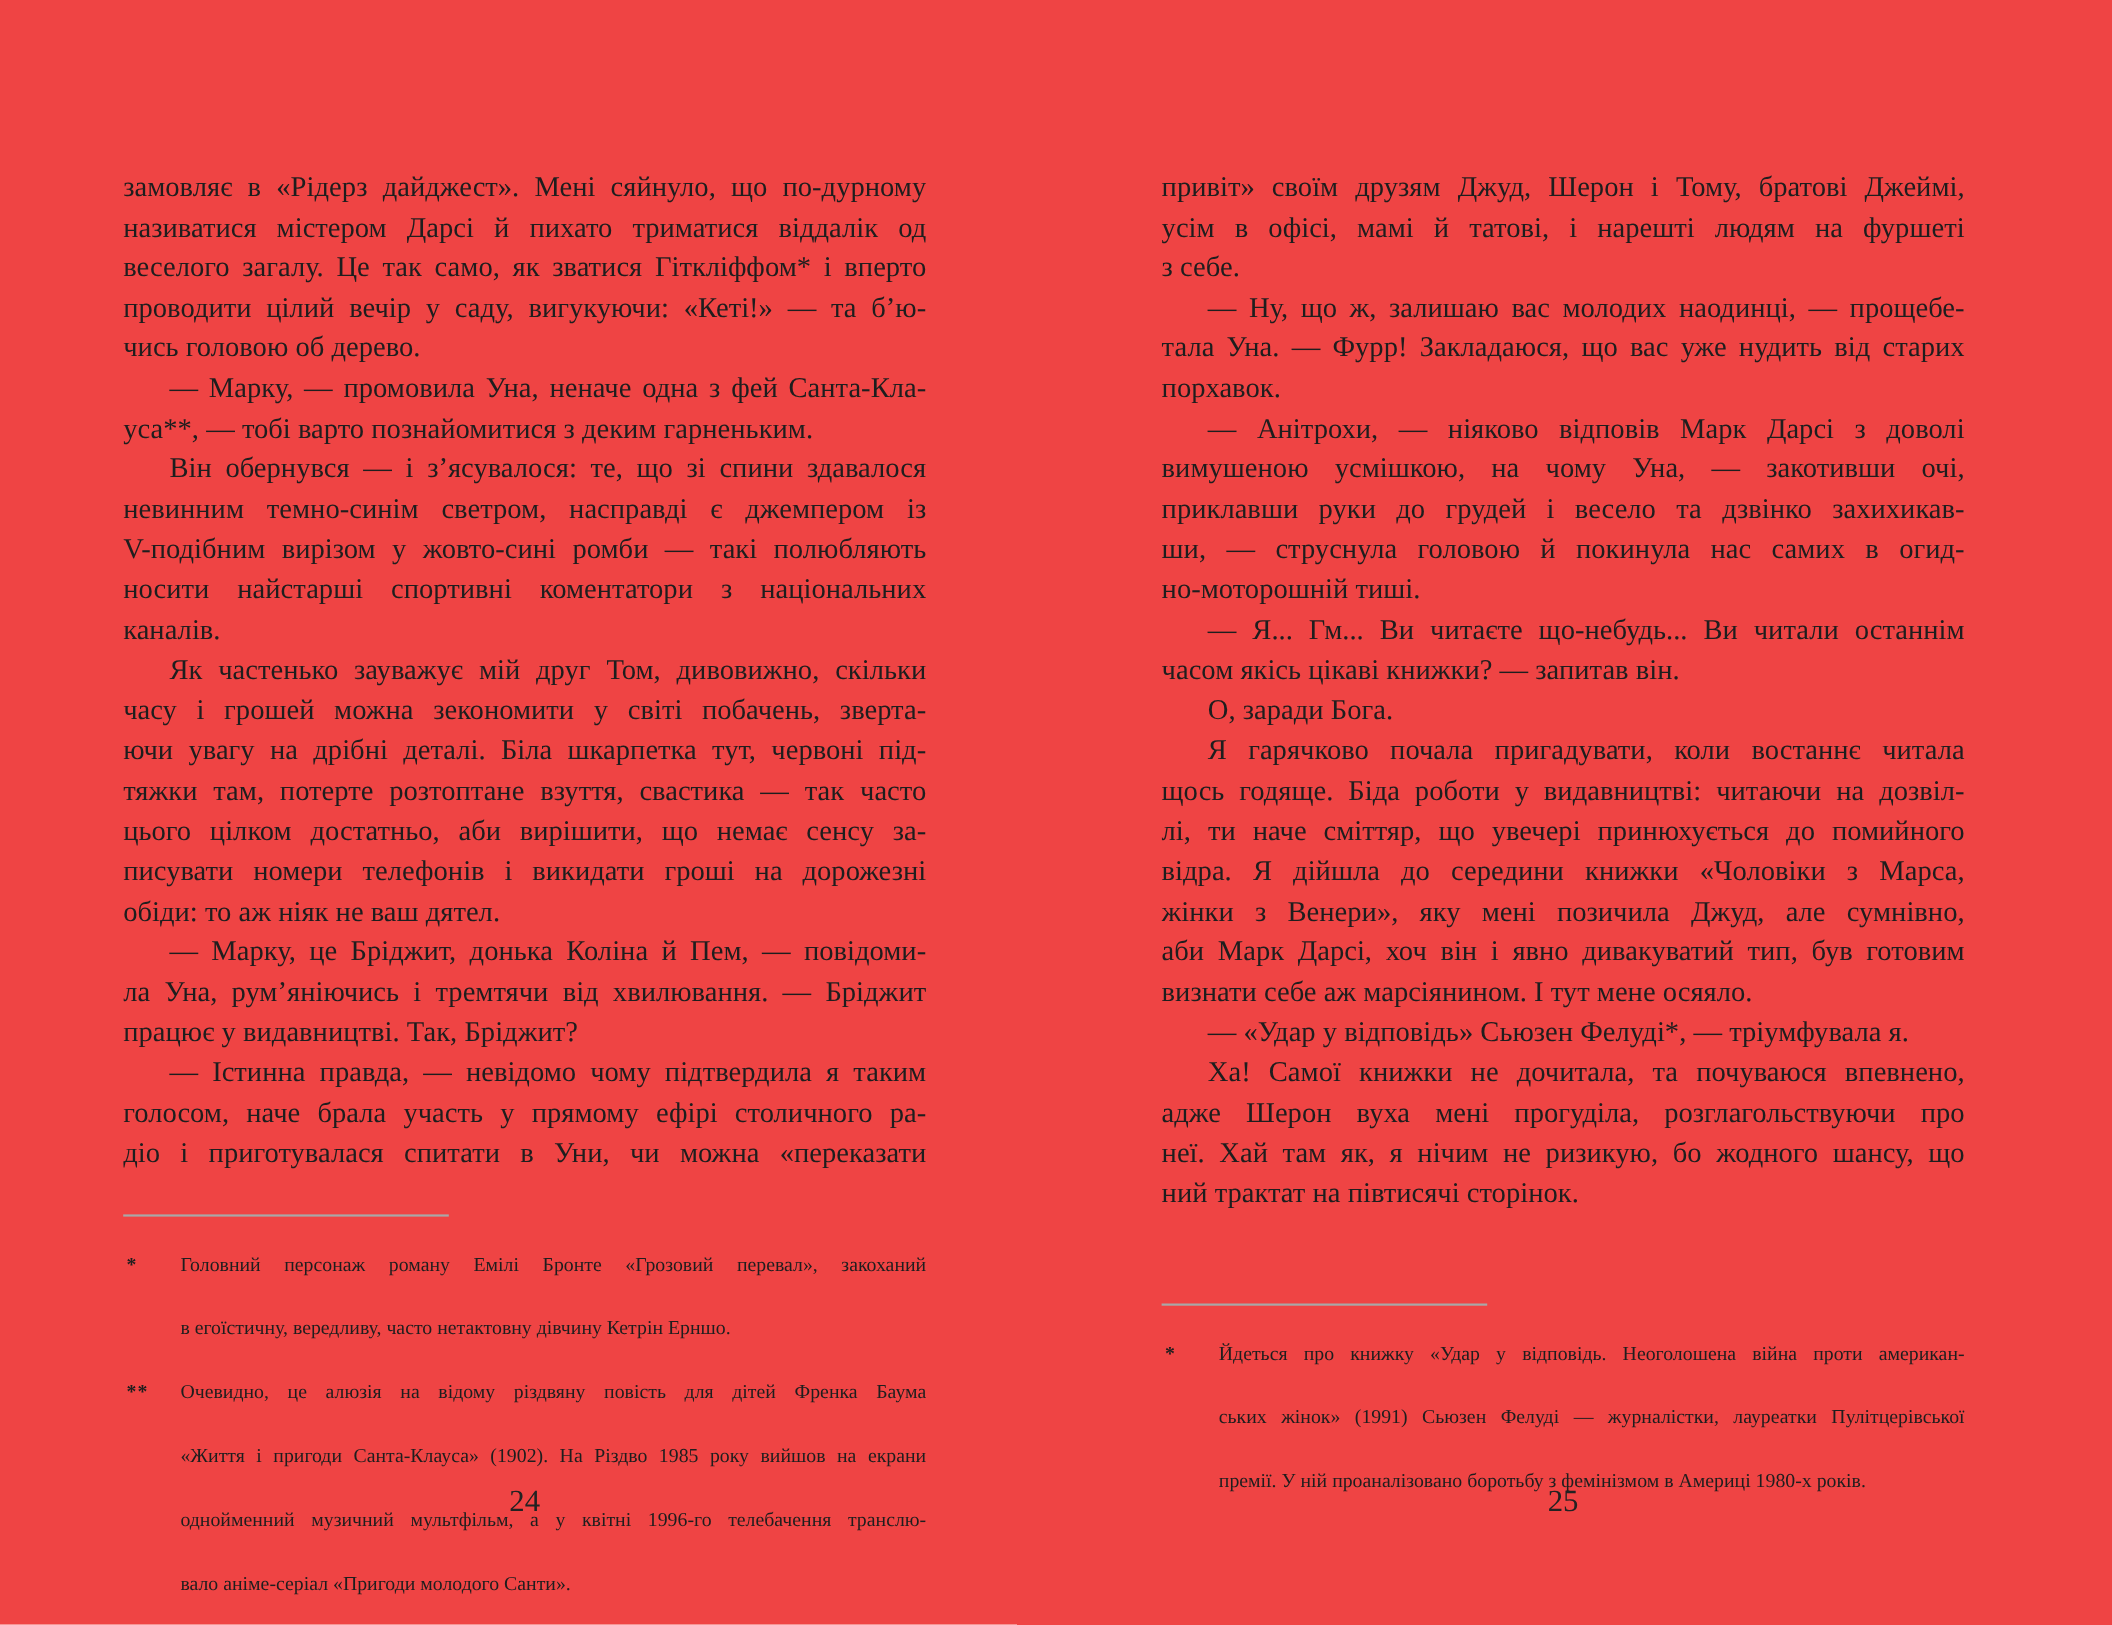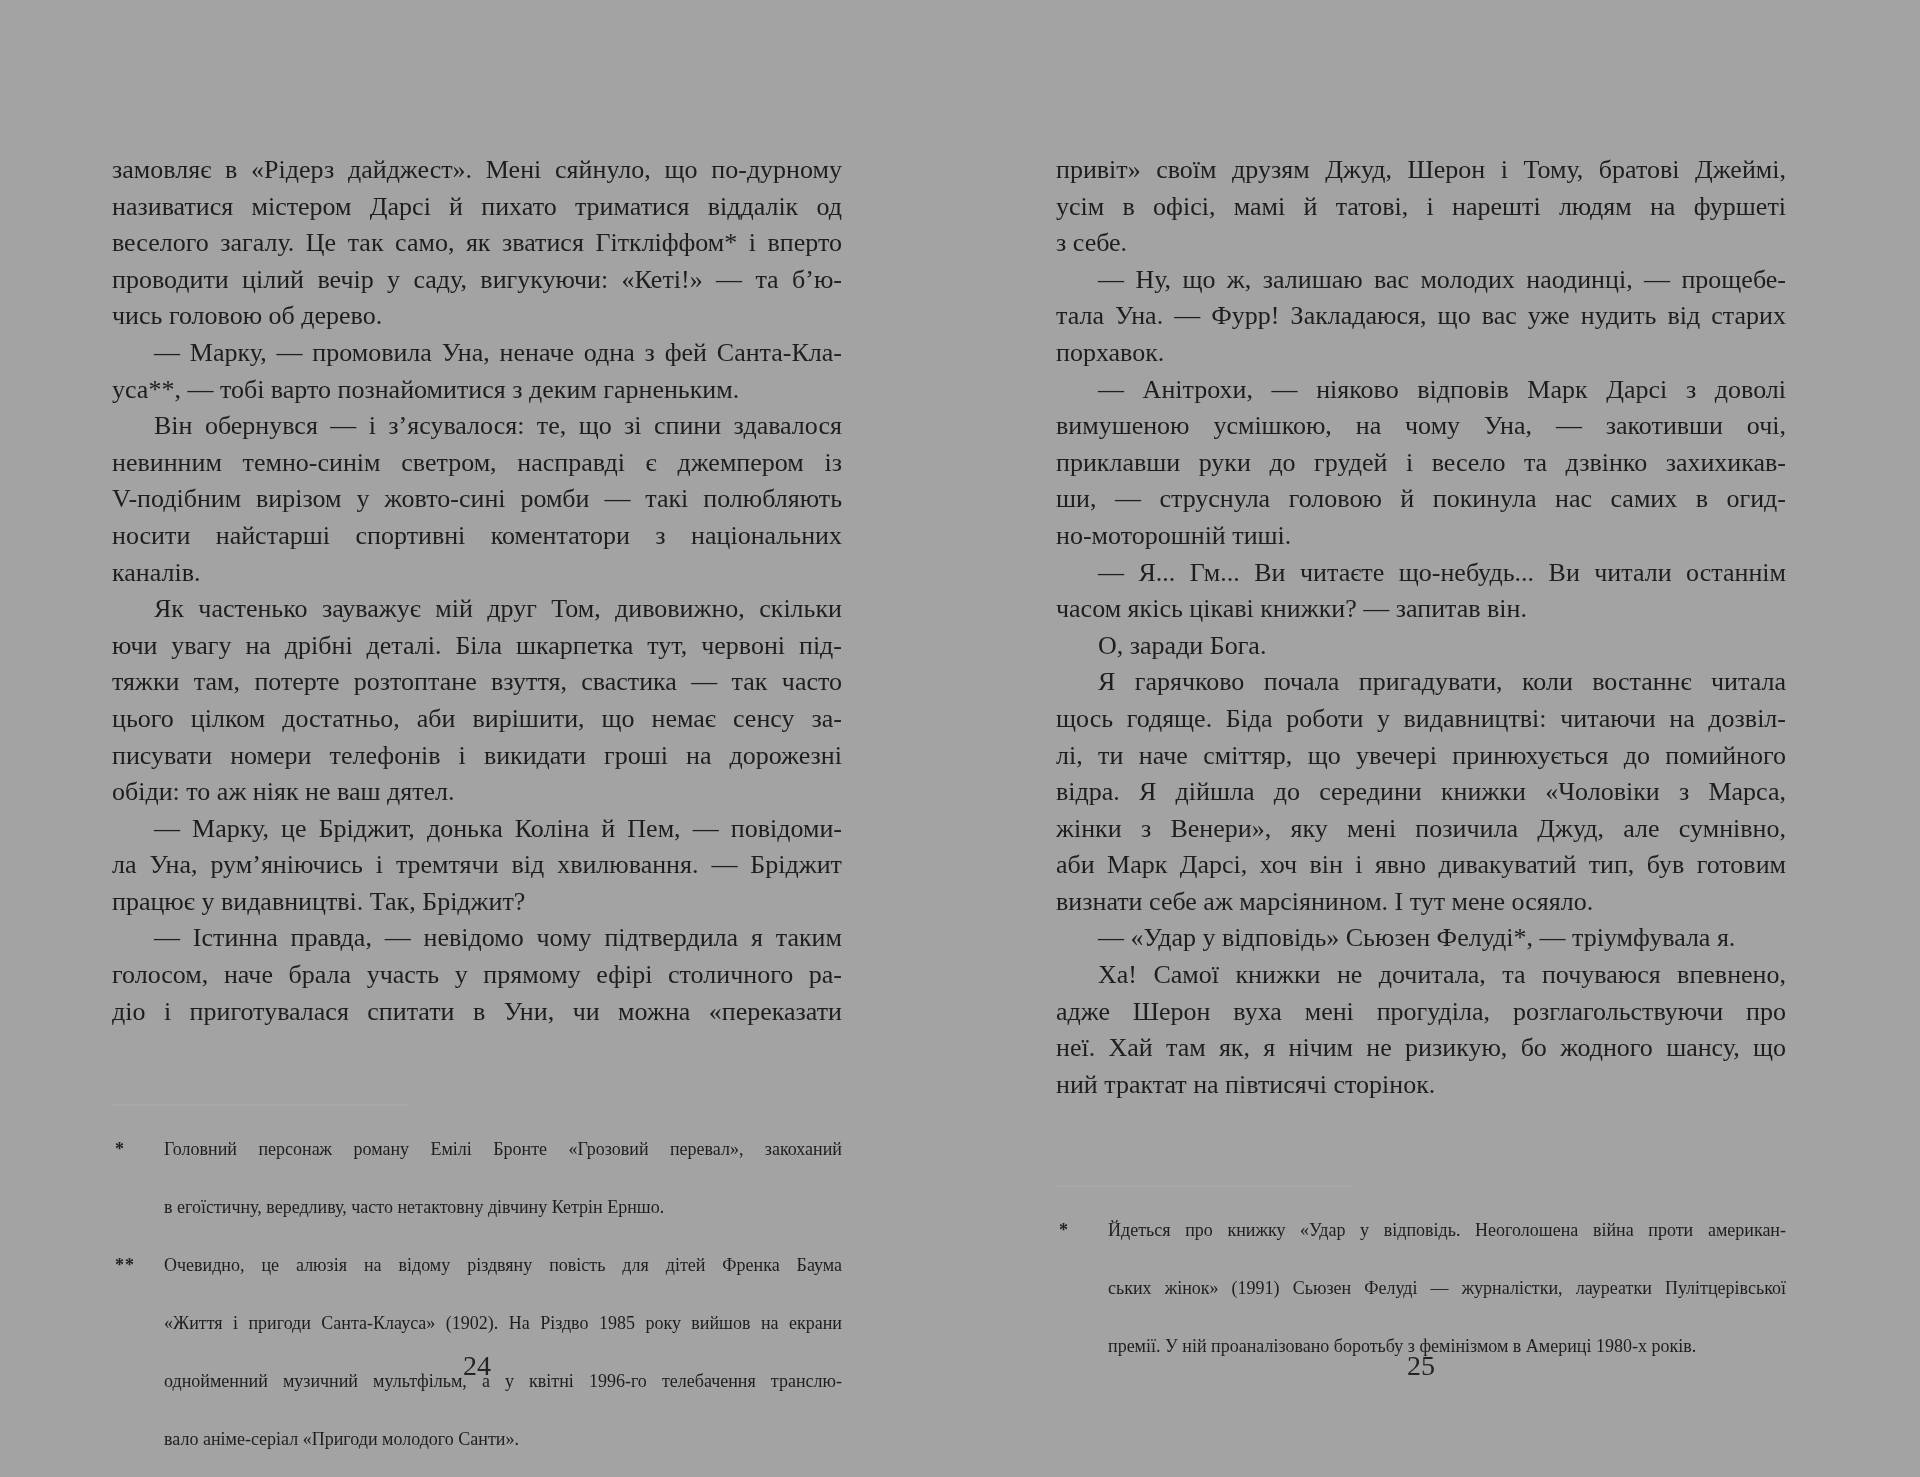--- a/index.html
+++ b/index.html
@@ -4,21 +4,21 @@
 <style>
   html, body {
     margin: 0;
     padding: 0;
     background: #ffffff;
   }
   .spread {
     position: relative;
     width: 1920px;
     height: 1477px;
-    background: #a3a3a3;
+    background: #ef4444;
     font-family: "Liberation Serif", "DejaVu Serif", serif;
     color: #1e1e1e;
     overflow: hidden;
   }
   .page {
     position: absolute;
     top: 152px;
     width: 730px;
     height: 1290px;
   }
@@ -100,20 +100,21 @@
         <div class="line">проводити цілий вечір у саду, вигукуючи: «Кеті!» — та б’ю-</div>
         <div class="line end">чись головою об дерево.</div>
         <div class="line indent">— Марку, — промовила Уна, неначе одна з фей Санта-Кла-</div>
         <div class="line end">уса**, — тобі варто познайомитися з деким гарненьким.</div>
         <div class="line indent">Він обернувся — і з’ясувалося: те, що зі спини здавалося</div>
         <div class="line">невинним темно-синім светром, насправді є джемпером із</div>
         <div class="line">V-подібним вирізом у жовто-сині ромби — такі полюбляють</div>
         <div class="line">носити найстарші спортивні коментатори з національних</div>
         <div class="line end">каналів.</div>
         <div class="line indent">Як частенько зауважує мій друг Том, дивовижно, скільки</div>
+        <div class="line">часу і грошей можна зекономити у світі побачень, зверта-</div>
         <div class="line">ючи увагу на дрібні деталі. Біла шкарпетка тут, червоні під-</div>
         <div class="line">тяжки там, потерте розтоптане взуття, свастика — так часто</div>
         <div class="line">цього цілком достатньо, аби вирішити, що немає сенсу за-</div>
         <div class="line">писувати номери телефонів і викидати гроші на дорожезні</div>
         <div class="line end">обіди: то аж ніяк не ваш дятел.</div>
         <div class="line indent">— Марку, це Бріджит, донька Коліна й Пем, — повідоми-</div>
         <div class="line">ла Уна, рум’яніючись і тремтячи від хвилювання. — Бріджит</div>
         <div class="line end">працює у видавництві. Так, Бріджит?</div>
         <div class="line indent">— Істинна правда, — невідомо чому підтвердила я таким</div>
         <div class="line">голосом, наче брала участь у прямому ефірі столичного ра-</div>

